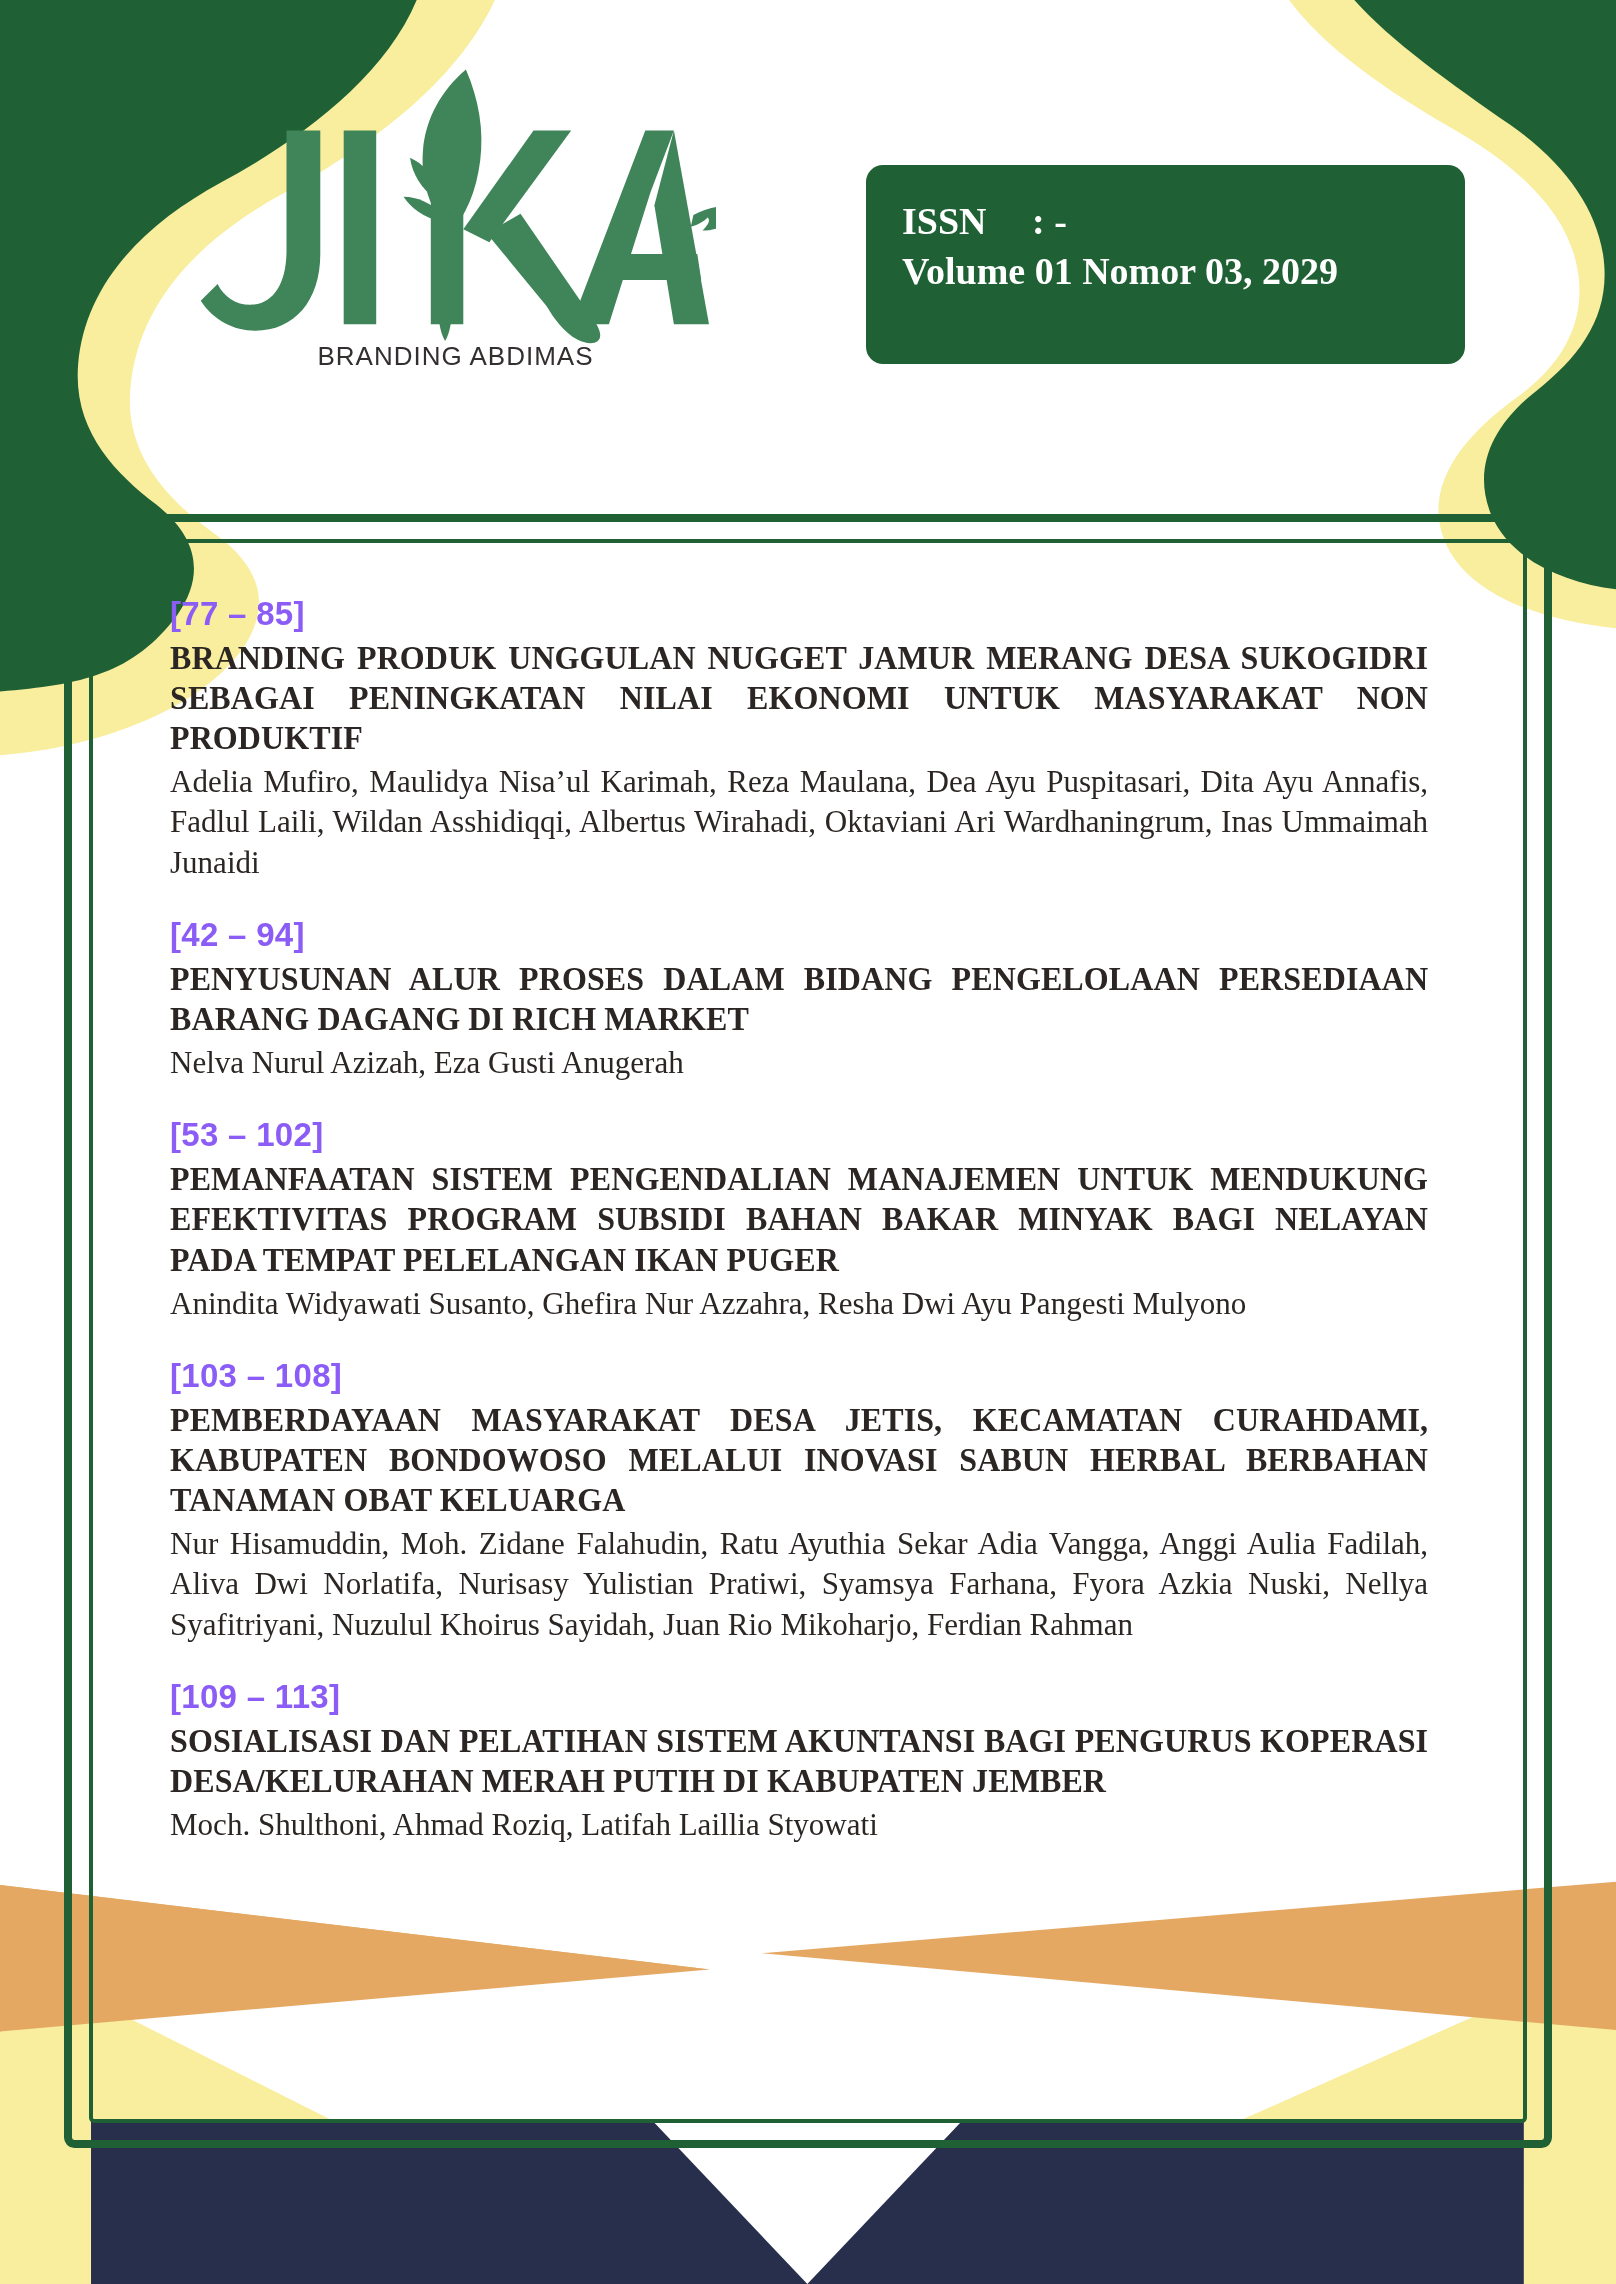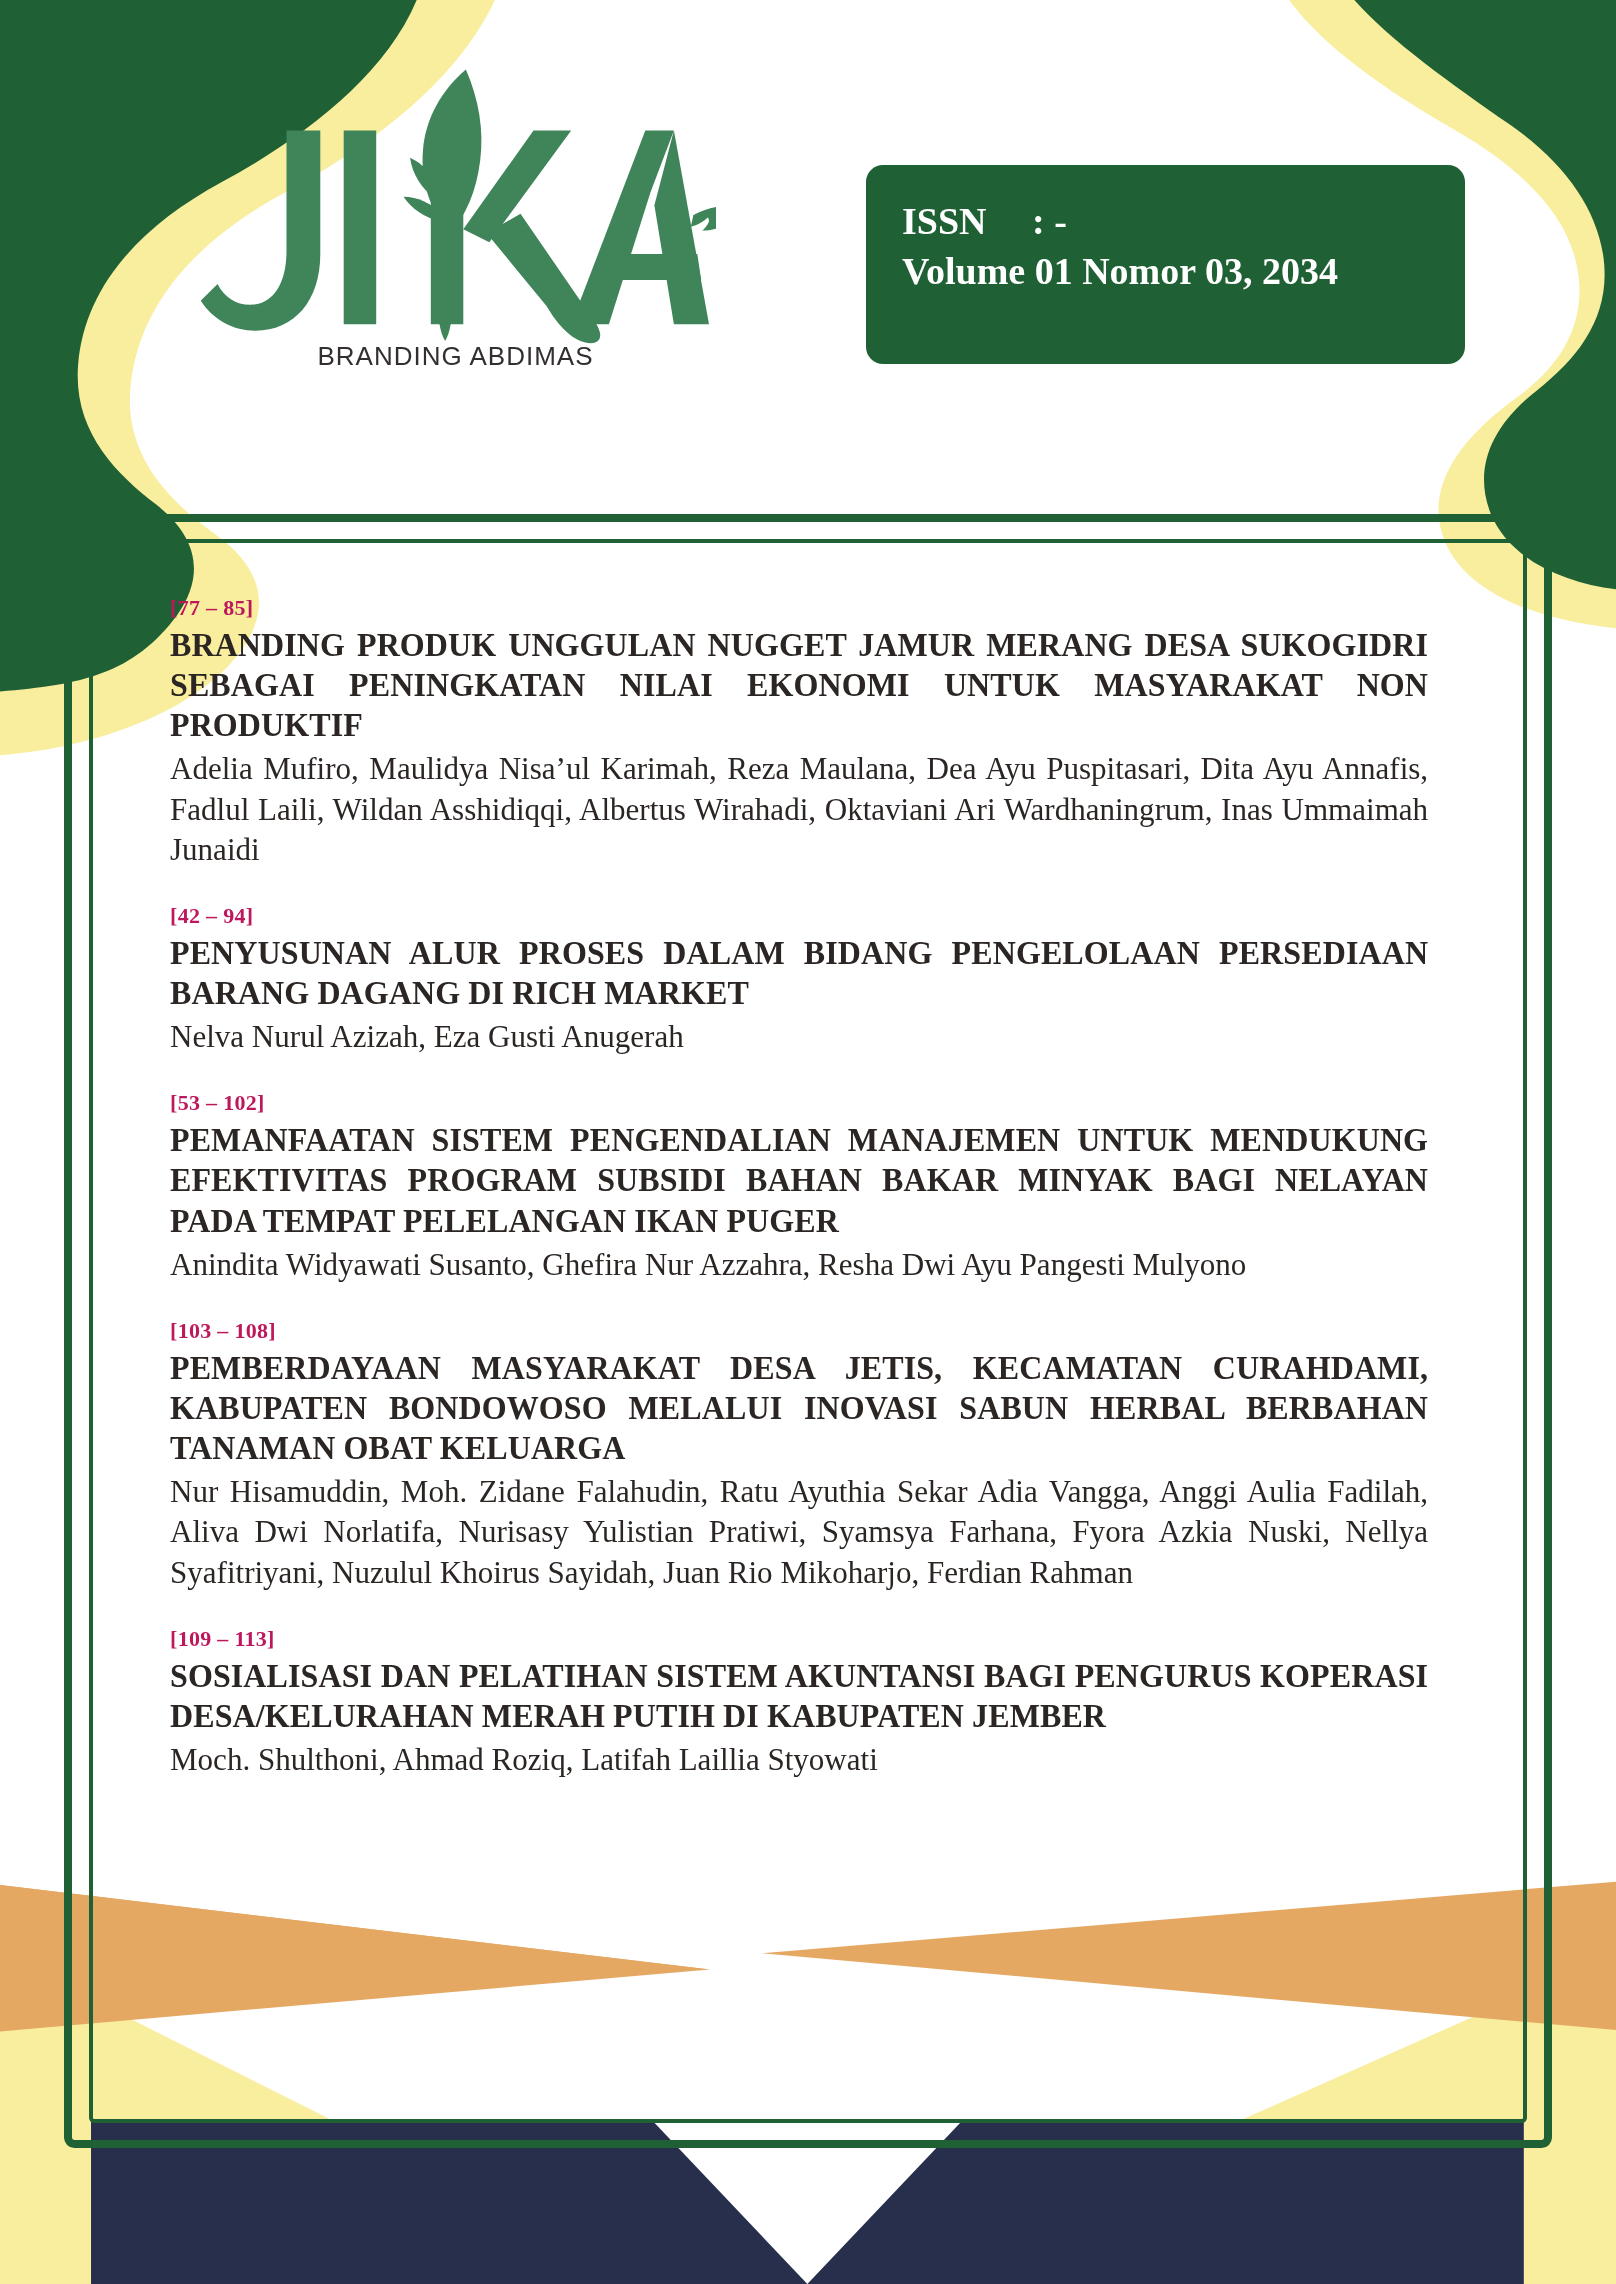--- a/index.html
+++ b/index.html
@@ -114,24 +114,24 @@
     left: 98px;
     top: 73px;
     width: 1297px;
     z-index: 5;
   }
 
   .entry { margin-bottom: 34px; }
   .entry:last-child { margin-bottom: 0; }
 
   .pages {
-    color: #be185d;
-    font-family: Liberation Serif, serif;
+    color: #8b5cf6;
+    font-family: Liberation Sans, sans-serif;
     font-weight: bold;
-    font-size: 22px;
+    font-size: 33px;
     line-height: 1.18;
     margin-bottom: 3.9px;
     letter-spacing: 0.3px;
   }
   .title {
     color: #2B2623;
     font-family: "Liberation Serif", serif;
     font-weight: bold;
     font-size: 33px;
     line-height: 1.22;
@@ -234,21 +234,21 @@
     </svg>
     <div id="logo-subtitle">
       <span class="l2">BRANDING ABDIMAS</span>
     </div>
   </div>
 
   <div id="issn-badge">
     <span class="row">
       <span class="lab">ISSN</span><span>: -</span>
     </span>
-    <span class="row">Volume 01 Nomor 03, 2034</span>
+    <span class="row">Volume 01 Nomor 03, 2029</span>
   </div>
 </div>
 
 <div id="frame-outer">
   <div id="frame-inner"></div>
   <div id="toc">
       <div class="entry">
         <div class="pages">[77 – 85]</div>
         <div class="title">BRANDING PRODUK UNGGULAN NUGGET JAMUR MERANG DESA SUKOGIDRI SEBAGAI PENINGKATAN NILAI EKONOMI UNTUK MASYARAKAT NON PRODUKTIF</div>
         <div class="authors">Adelia Mufiro, Maulidya Nisa’ul Karimah, Reza Maulana, Dea Ayu Puspitasari, Dita Ayu Annafis, Fadlul Laili, Wildan Asshidiqqi, Albertus Wirahadi, Oktaviani Ari Wardhaningrum, Inas Ummaimah Junaidi</div>

